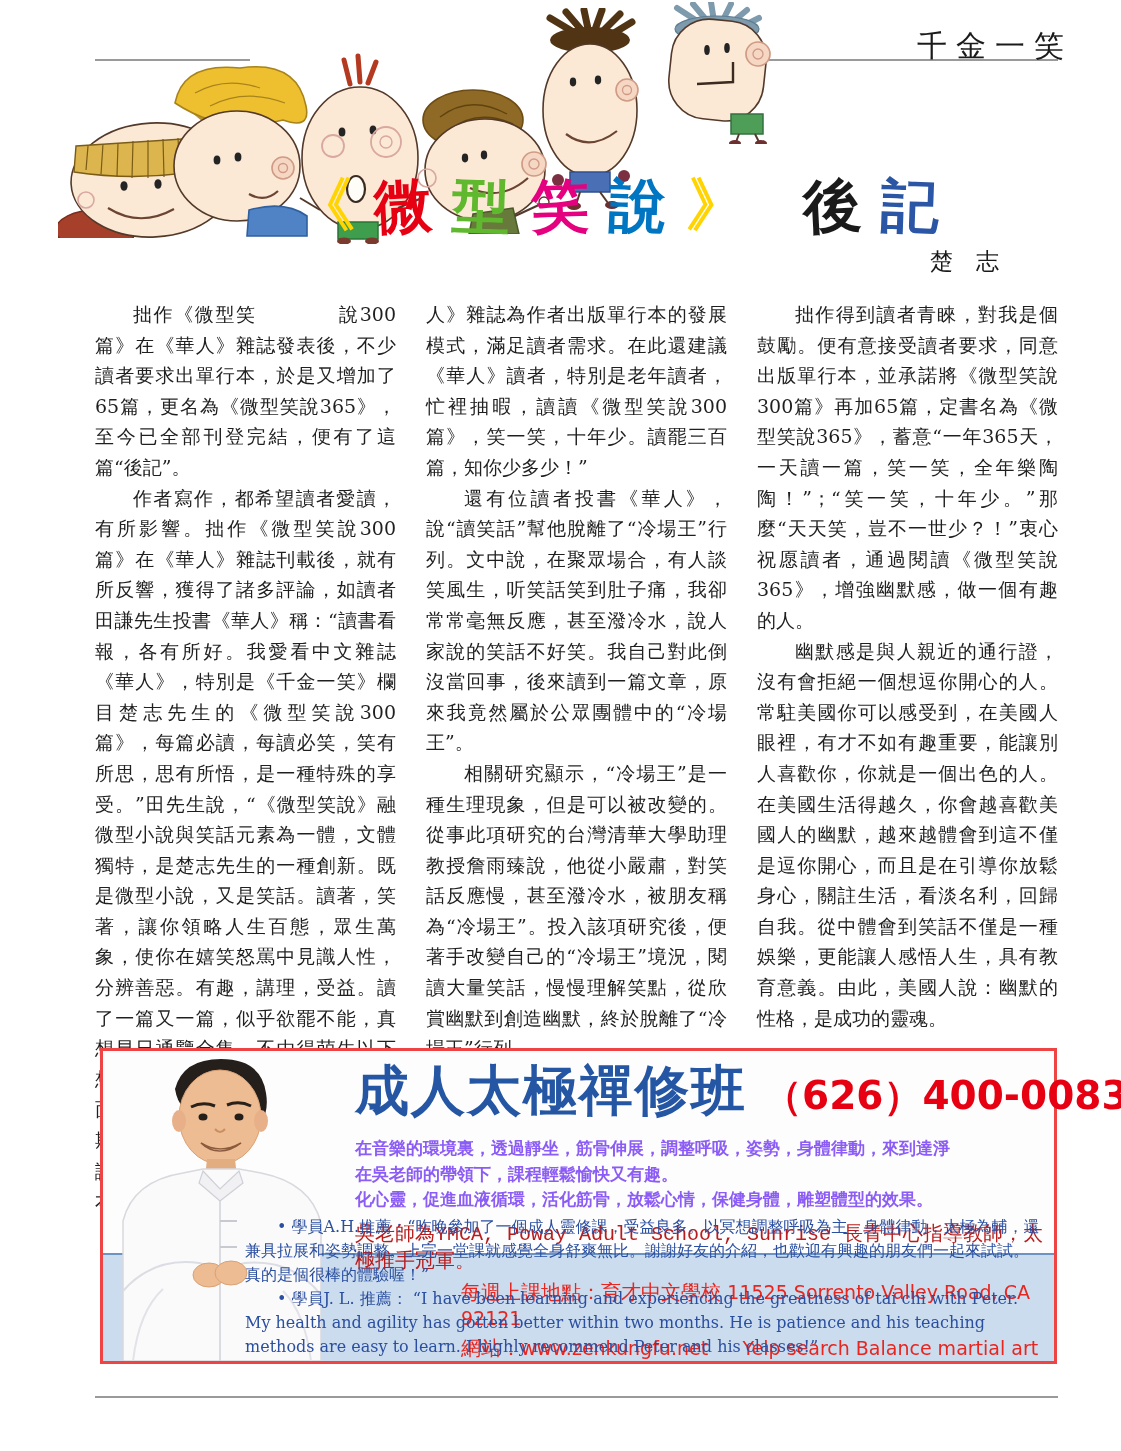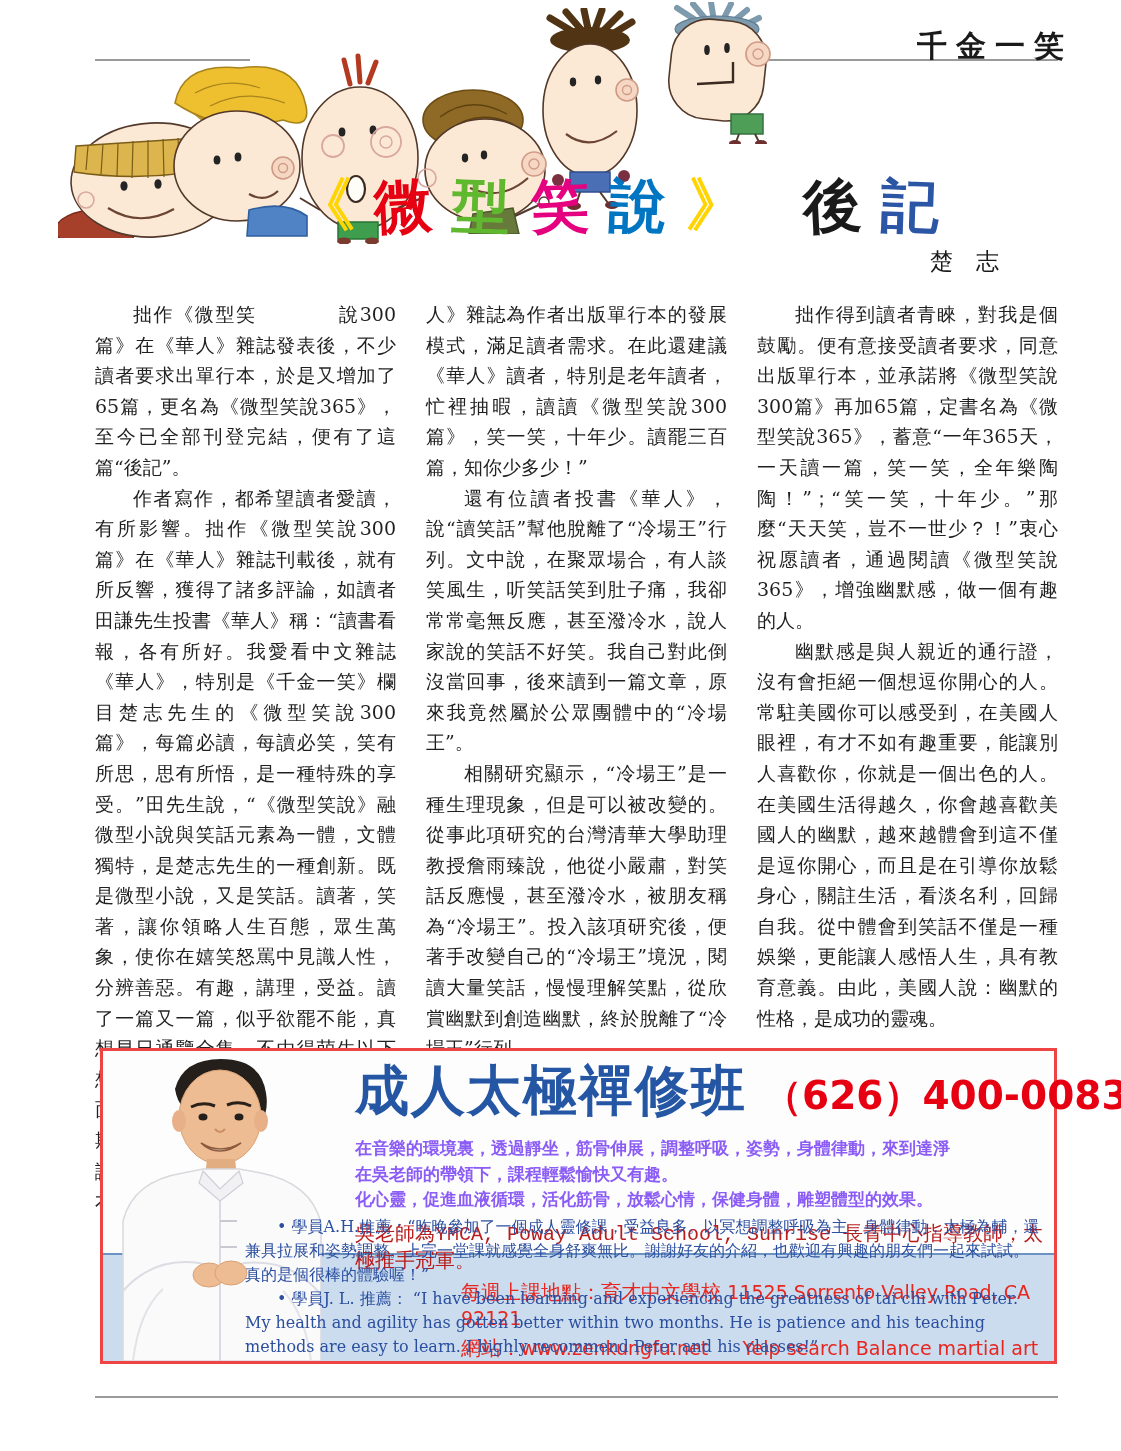--- a/index.html
+++ b/index.html
@@ -3,21 +3,21 @@
 <meta charset="utf-8">
 <style>
   html,body{margin:0;padding:0;background:#ffffff;}
   .page{position:relative;width:1121px;height:1451px;background:#ffffff;overflow:hidden;
         font-family:"DejaVu Serif","Liberation Serif",serif;color:#222;}
 
   
   .rule{position:absolute;border-top:2px solid #9a9a9a;height:0;}
   .rule-left{left:95px;top:59px;width:155px;}
   .rule-right{left:737px;top:59px;width:321px;}
-  .section-label{position:absolute;right:48px;top:26px;font-size:30px;font-weight:bold;
+  .section-label{position:absolute;right:48px;top:26px;font-size:30px;font-weight:normal;
         letter-spacing:9px;color:#1a1a1a;}
 
   
   .kid{position:absolute;}
 
   
   .main-title{position:absolute;left:296px;top:168px;font-family:"DejaVu Sans","Liberation Sans",sans-serif;
         font-weight:bold;font-size:58px;white-space:nowrap;}
   .main-title span{display:inline-block;}
   .t-y{color:#ffd400;transform:rotate(-4deg);}

